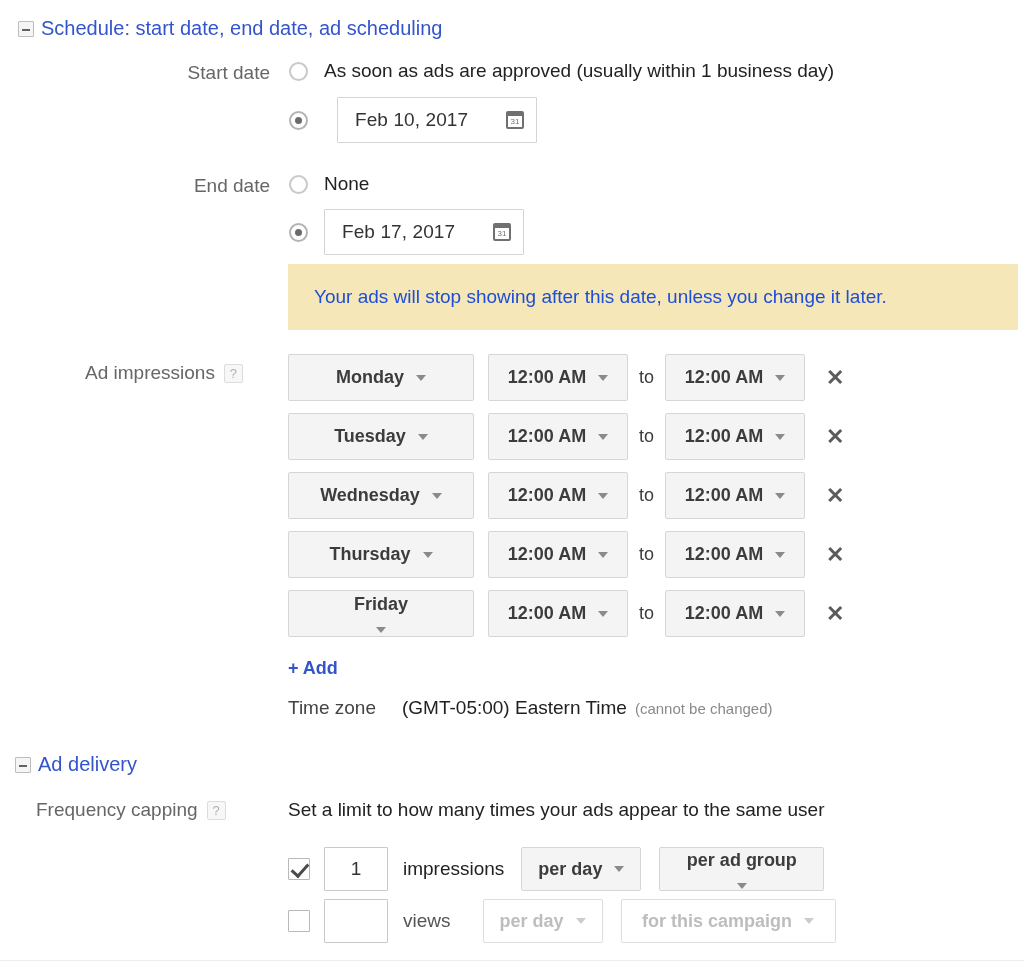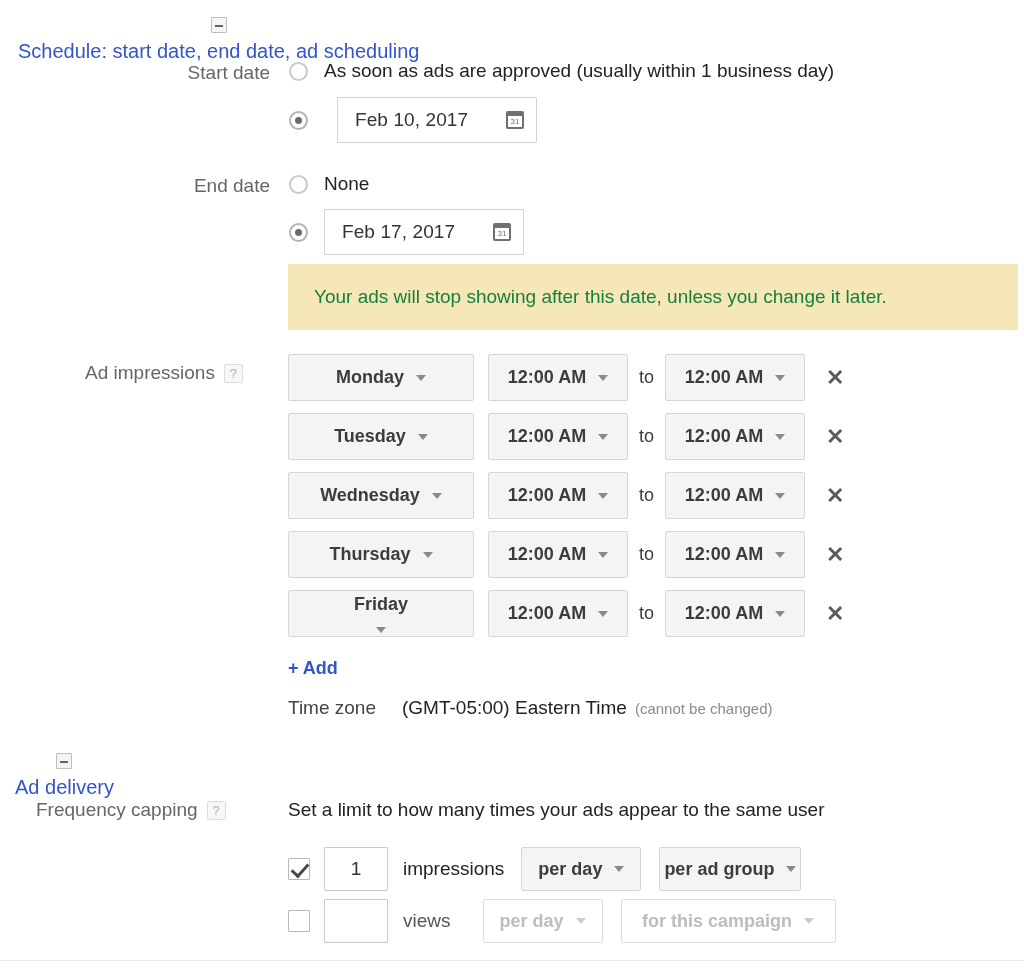--- a/index.html
+++ b/index.html
@@ -27,21 +27,20 @@
     font-size: 19px;
     white-space: nowrap;
   }
 
   
   .section-header {
     position: absolute;
     display: flex;
     align-items: center;
     gap: 7px;
-    flex-direction: column;
   }
   .toggle-box {
     width: 16px; height: 16px;
     border: 1px solid #bdbdbd;
     background: #f5f5f5;
     border-radius: 1px;
     position: relative;
     display: inline-block;
     flex: none;
   }
@@ -145,21 +144,21 @@
   }
 
   
   .notice {
     position: absolute;
     background: #f5e7b8;
     display: flex;
     align-items: center;
     padding-left: 26px;
     font-size: 19px;
-    color: #15803d;
+    color: #1d4ed8;
   }
 
   
   .help-icon {
     width: 19px; height: 19px;
     border: 1px solid #dcdcdc;
     background: #f7f7f7;
     color: #b0b0b0;
     font-size: 13px;
     line-height: 17px;
@@ -414,21 +413,21 @@
       <span style="width: 14px;"></span>
       <div class="num-field">1</div>
       <span style="width: 15px;"></span>
       <span class="unit-word" style="min-width: 0px;">impressions</span>
       <span style="width: 17px;"></span>
       <div class="dd" style="width: 120px; height: 44px;">
         <span>per day</span>
         <span class="caret"></span>
       </div>
       <span style="width: 18px;"></span>
-      <div class="dd" style="width: 142px; height: 44px;">
+      <div class="dd" style="width: 165px; height: 44px; flex-direction: column;">
         <span>per ad group</span>
         <span class="caret"></span>
       </div>
     </div>
     <div class="row" style="left: 288px; top: 899px; gap: 0px;">
       <span class="checkbox"></span>
       <span style="width: 14px;"></span>
       <div class="num-field"></div>
       <span style="width: 15px;"></span>
       <span class="unit-word dim" style="min-width: 0px;">views</span>

